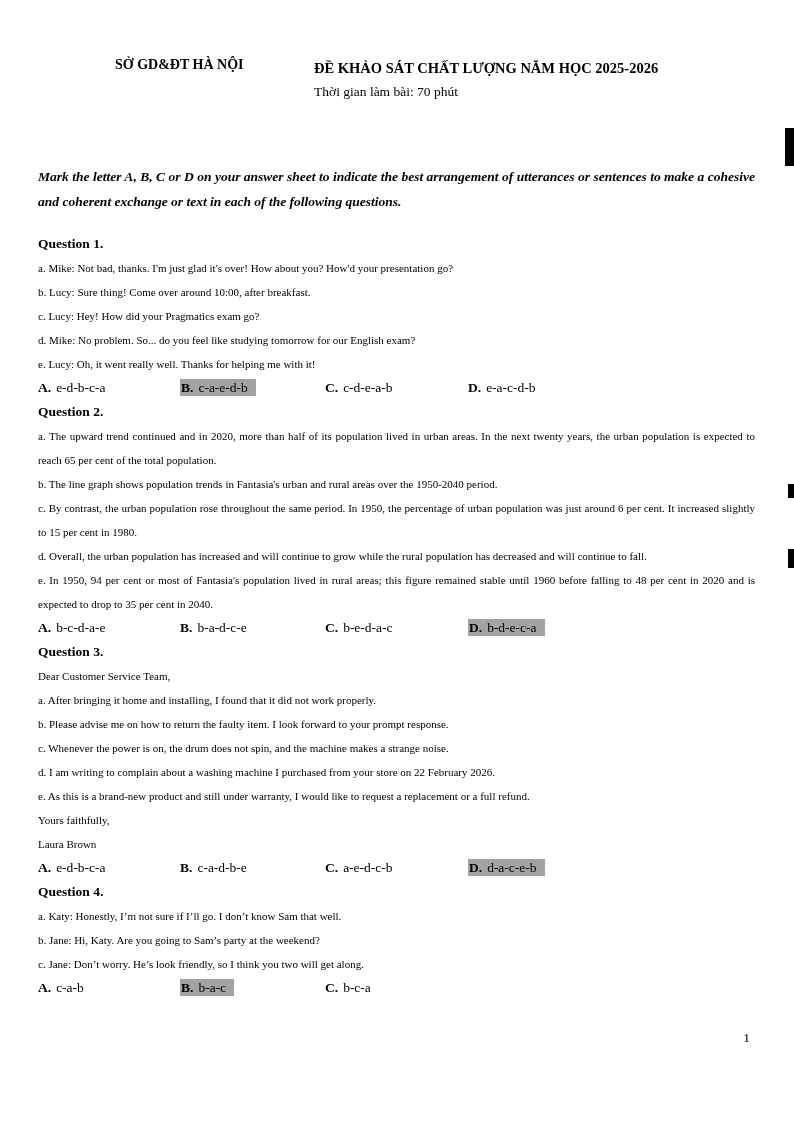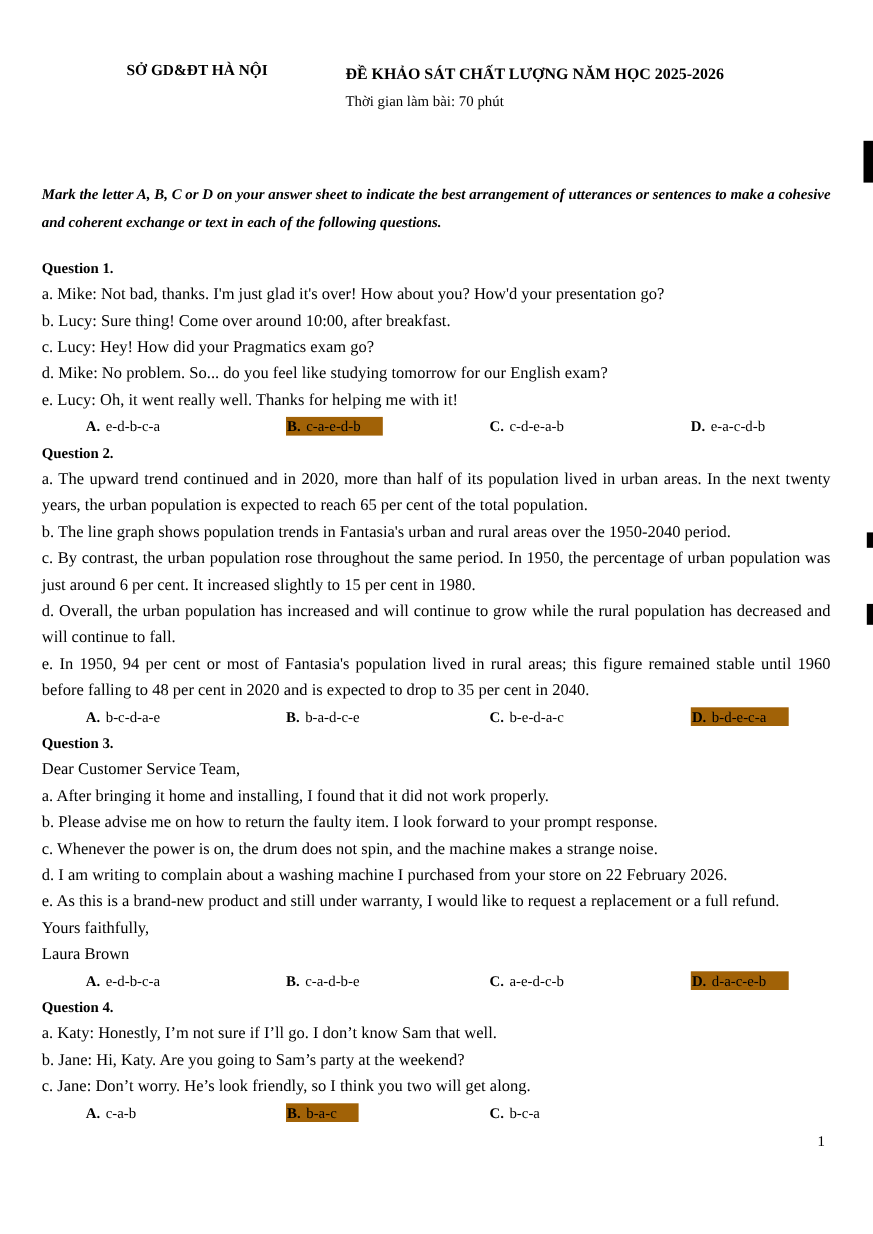--- a/index.html
+++ b/index.html
@@ -27,31 +27,31 @@
     text-align: left; font-size: 13.5px; line-height: 23px;
   }
   .hdr-title { font-weight: bold; font-size: 14.5px; }
   .instructions {
     font-weight: bold; font-style: italic;
     font-size: 13.5px; line-height: 25px;
     text-align: justify; margin: 0 0 18px 0;
   }
   .q-label { font-weight: bold; font-size: 13.5px; line-height: 24px; }
   .q-item, .q-line {
-    font-size: 15px; line-height: 24px;
+    font-size: 11px; line-height: 24px;
     text-align: justify; margin: 0; font-family: Liberation Serif, serif;
   }
   .options { display: flex; font-size: 13.5px; line-height: 24px; }
-  .opt { flex: 0 0 142px; white-space: nowrap; margin-left: 40px; }
+  .opt { flex: 0 0 142px; white-space: nowrap; }
   .opt.c2 { flex: 0 0 145px; }
   .opt.c3 { flex: 0 0 143px; }
   .opt.c4 { flex: 1 1 auto; }
   .opt-letter { font-weight: bold; margin-right: 5px; }
   .opt-inner { padding: 1px 0; }
-  .opt-inner.highlight { background: #a16207; padding: 1px 20px 1px 1px; }
+  .opt-inner.highlight { background: #a3a3a3; padding: 1px 8px 1px 1px; }
   .page-number { position: absolute; right: 44px; top: 1030px; font-size: 13.5px; }
   .scan-mark { position: absolute; background: #000000; }
   .mark1 { right: 0; top: 128px; width: 9px; height: 38px; }
   .mark2 { right: 0; top: 484px; width: 6px; height: 14px; }
   .mark3 { right: 0; top: 549px; width: 6px; height: 19px; }
 </style>
 </head>
 <body>
 
 <div class="page">

